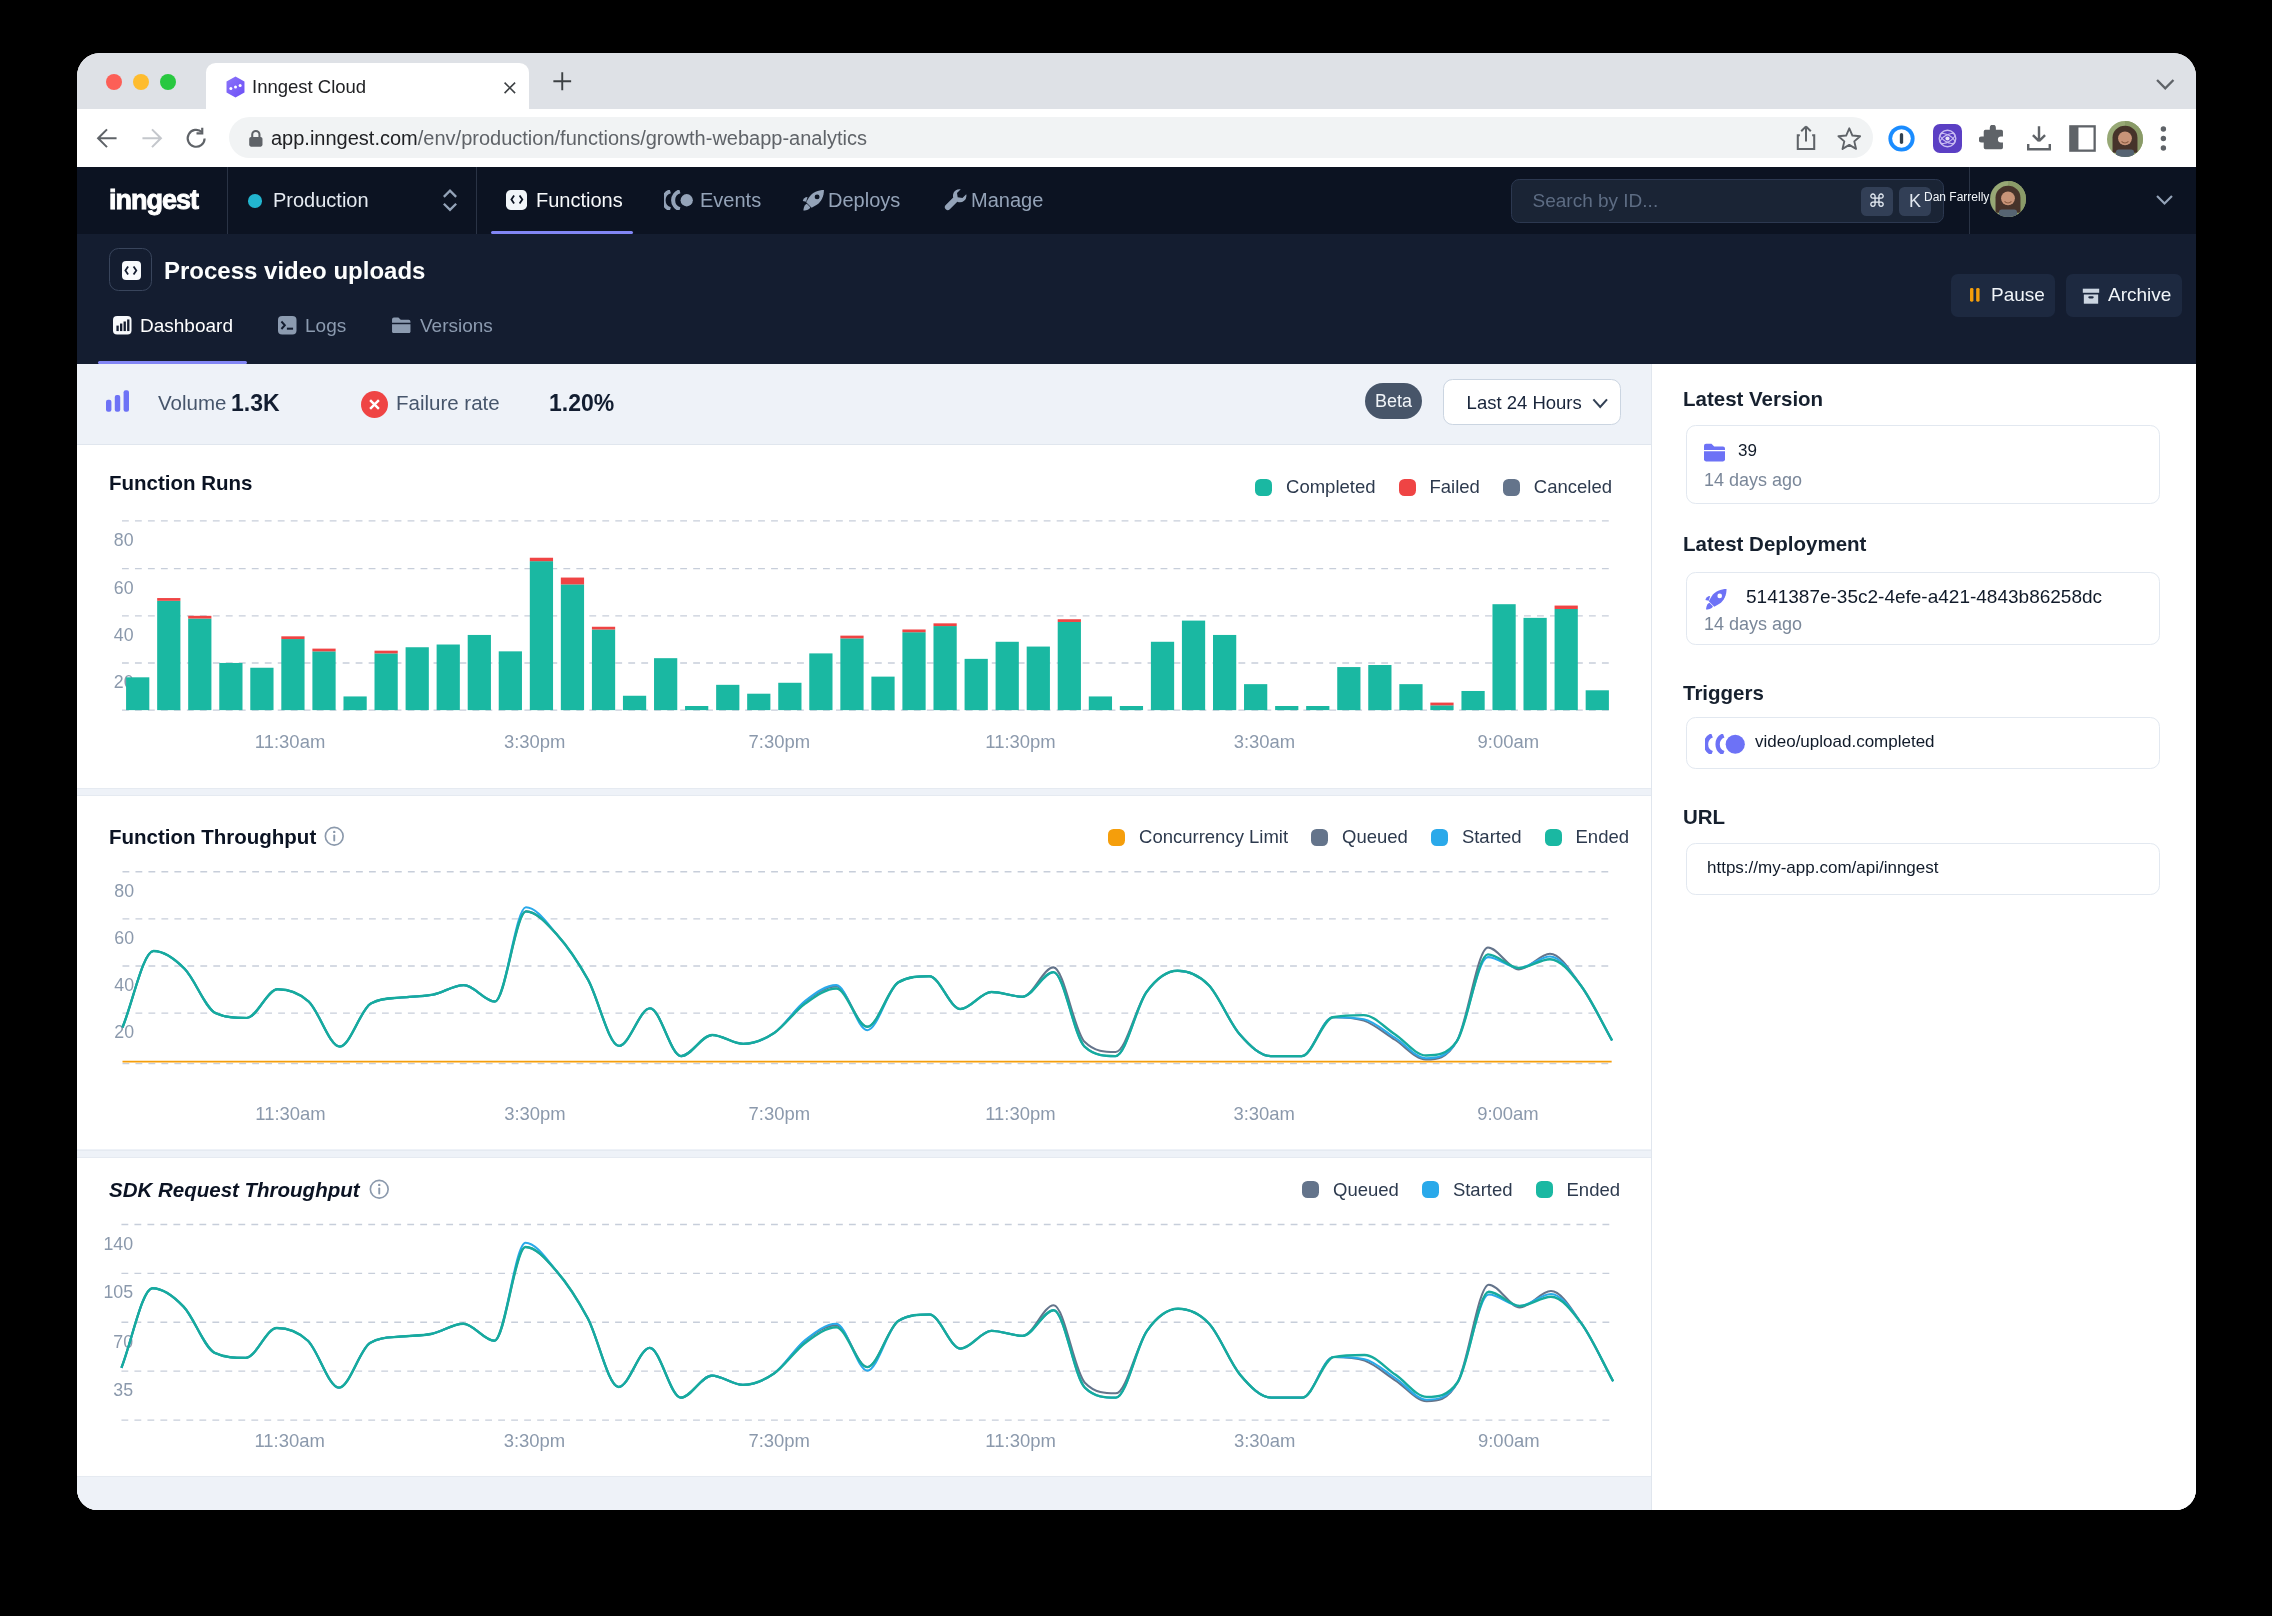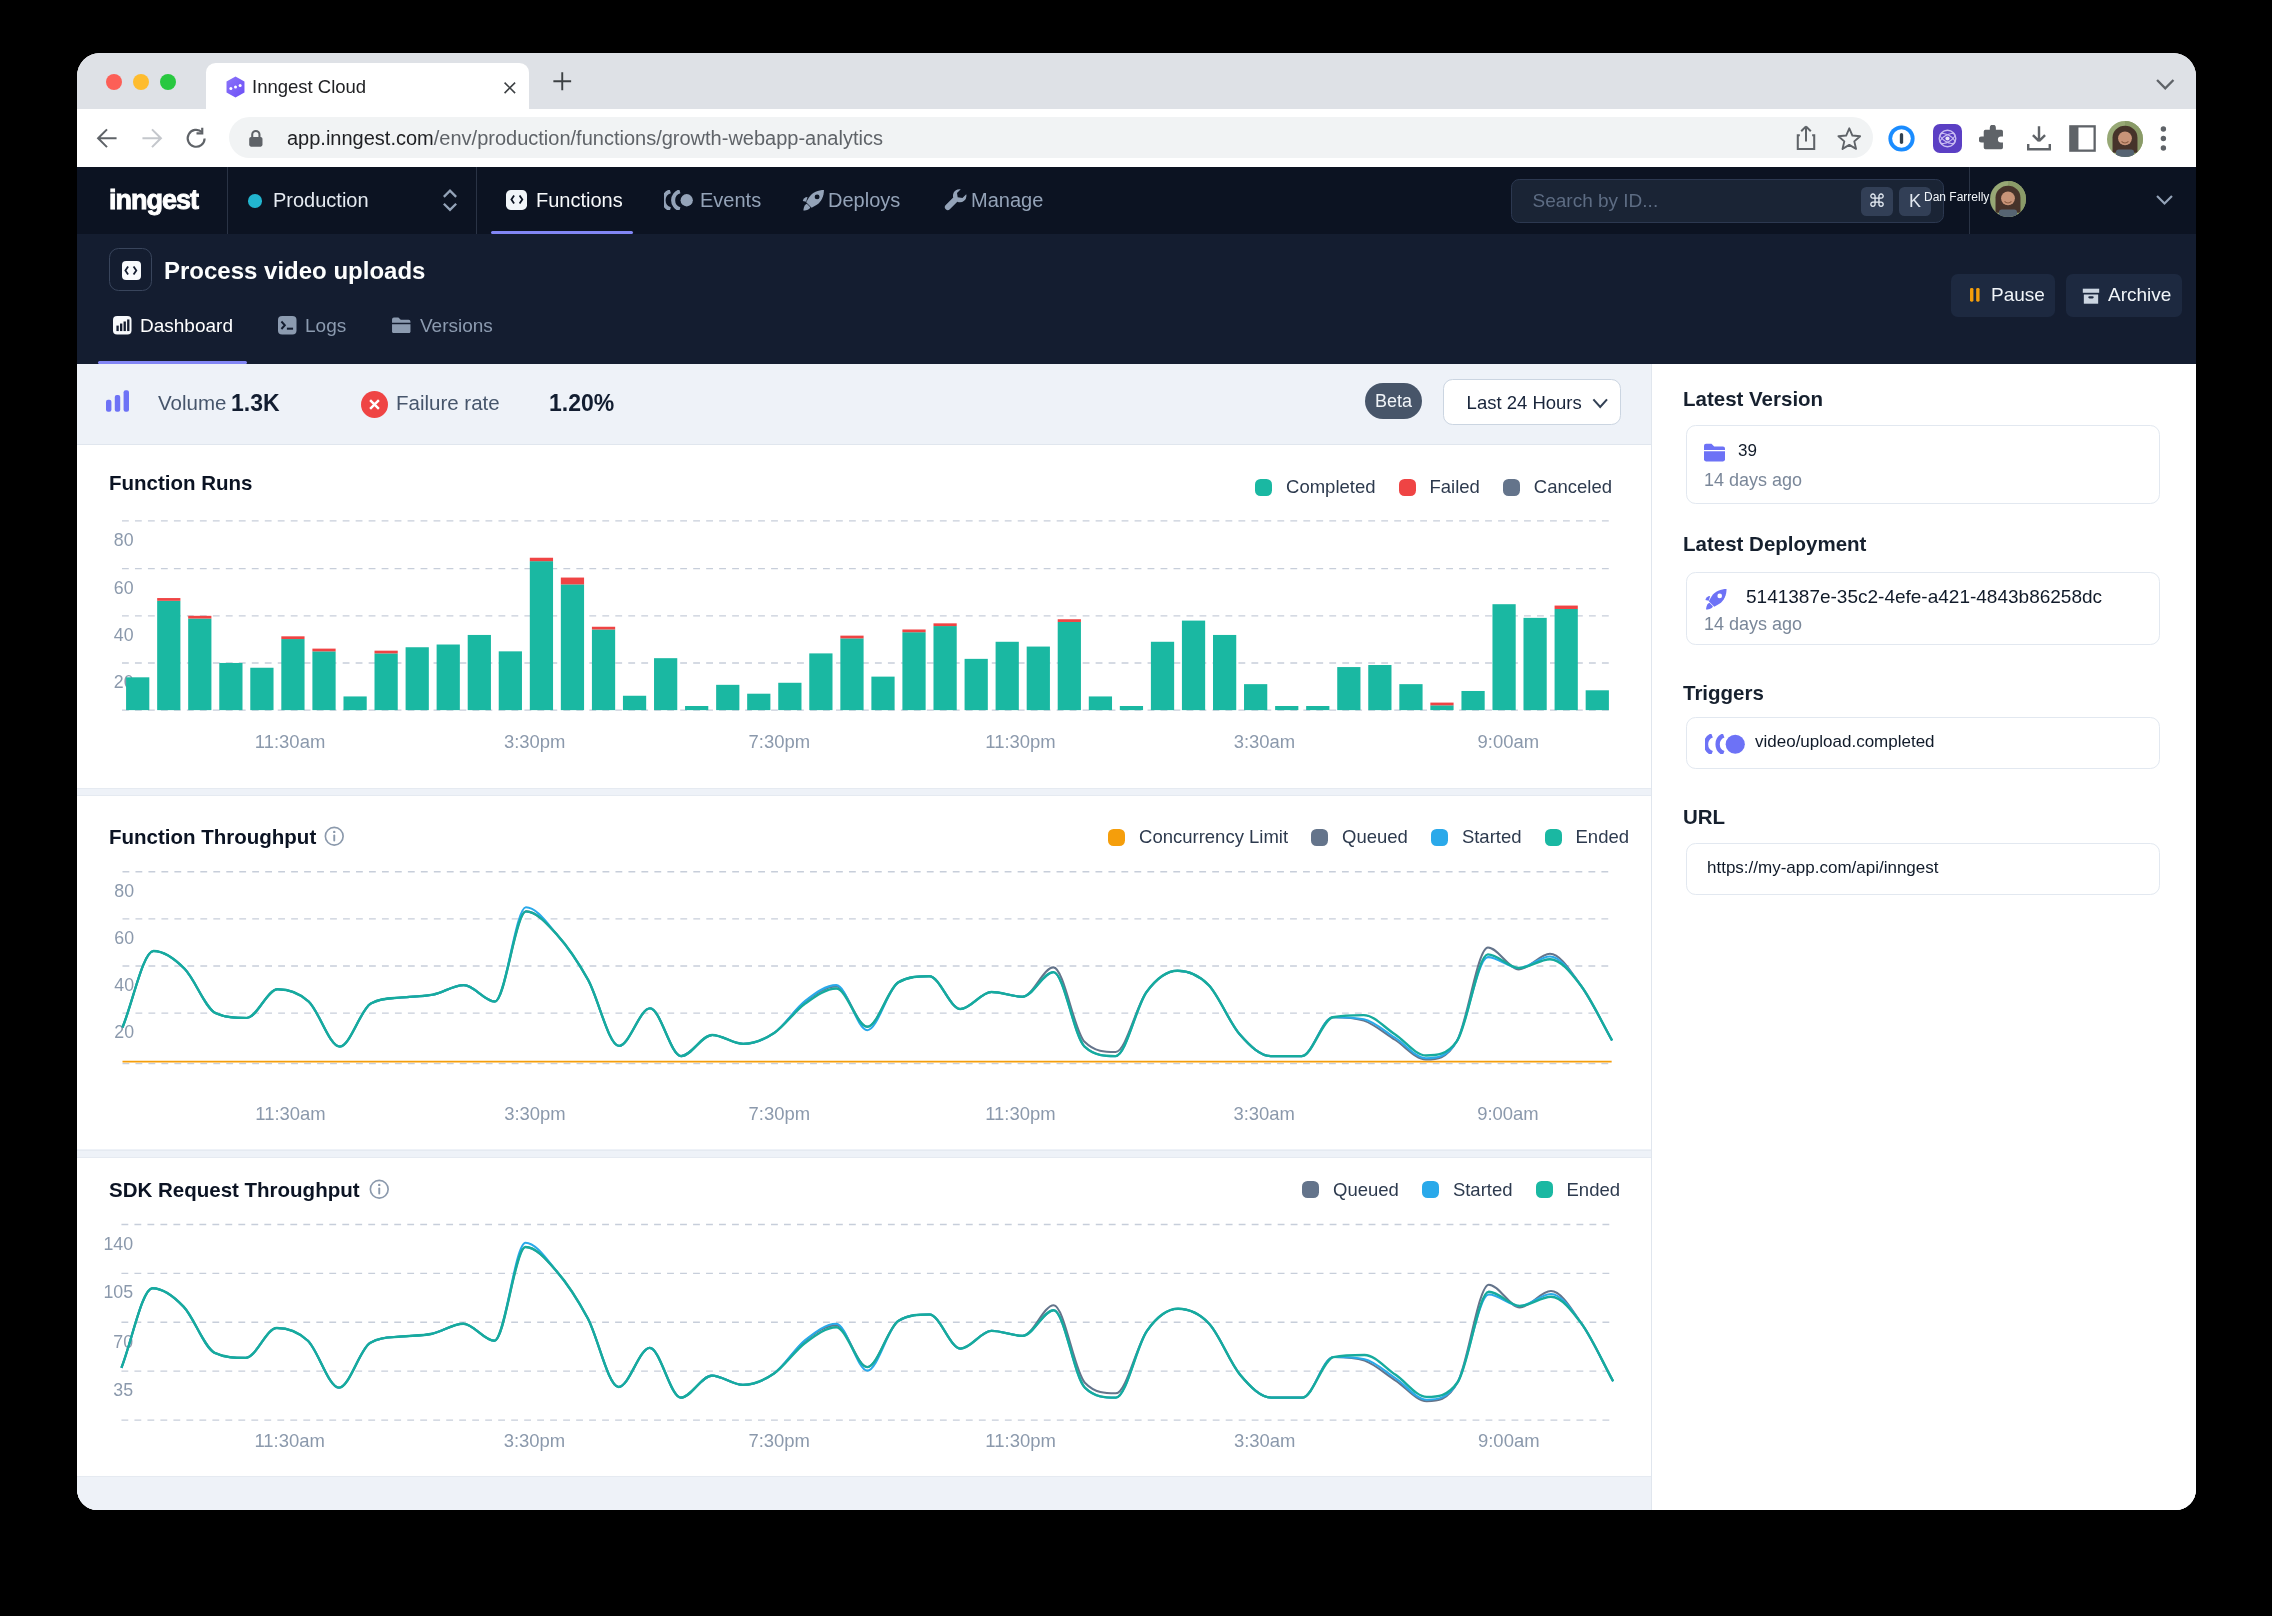--- a/index.html
+++ b/index.html
@@ -7,21 +7,21 @@
 body { font-family:"Liberation Sans", sans-serif; }
 .abs { position:absolute; }
 .win { position:absolute; left:77px; top:53px; width:2119px; height:1457px; border-radius:23px 23px 20.5px 20.5px; overflow:hidden; background:#fff; }
 
 .tabbar { position:absolute; left:0; top:0; width:100%; height:56px; background:#DEE1E6; }
 .tl { position:absolute; top:20.5px; width:16.4px; height:16.4px; border-radius:50%; }
 .tab { position:absolute; left:129px; top:9.6px; width:323px; height:46px; background:#fff; border-radius:9.6px 9.6px 0 0; }
 .tabtitle { position:absolute; left:46px; top:13.7px; font-size:18.5px; color:#202124; }
 .toolbar { position:absolute; left:0; top:56px; width:100%; height:58px; background:#fff; }
 .urlbar { position:absolute; left:152px; top:8.2px; width:1644px; height:41px; background:#F1F3F4; border-radius:20.5px; }
-.urltext { position:absolute; left:58px; top:9.6px; font-size:20px; color:#202124; white-space:nowrap; }
+.urltext { position:absolute; left:42px; top:9.6px; font-size:20px; color:#202124; white-space:nowrap; }
 
 .nav1 { position:absolute; left:0; top:114px; width:100%; height:67px; background:#0C1322; }
 .nav1 .vdiv { position:absolute; top:0; width:0.7px; height:67px; background:#2A3345; }
 .logo { position:absolute; left:32px; top:18px; color:#fff; font-size:27px; font-weight:bold; letter-spacing:-1px; -webkit-text-stroke:0.9px #fff; }
 .navitem { position:absolute; top:22px; font-size:20px; color:#94A3B8; font-weight:500; }
 .navitem.active { color:#F8FAFC; }
 .funcline { position:absolute; left:414px; top:64px; width:142px; height:3.4px; background:#8286F5; border-radius:2.1px; }
 .search { position:absolute; left:1434px; top:11.6px; width:433px; height:44px; background:#1A2435; border:0.7px solid #2C3850; border-radius:8.2px; }
 .kbd { position:absolute; top:7.5px; width:32px; height:29px; background:#323F56; border-radius:5.5px; color:#E2E8F0; font-size:18px; text-align:center; line-height:29px; }
 .nav2 { position:absolute; left:0; top:181px; width:100%; height:130px; background:#141D30; }
@@ -410,21 +410,21 @@
 <text x="311" y="475" font-size="27" fill="#8B99AC" text-anchor="middle" font-family="Liberation Sans, sans-serif">11:30am</text>
 <text x="669" y="475" font-size="27" fill="#8B99AC" text-anchor="middle" font-family="Liberation Sans, sans-serif">3:30pm</text>
 <text x="1027" y="475" font-size="27" fill="#8B99AC" text-anchor="middle" font-family="Liberation Sans, sans-serif">7:30pm</text>
 <text x="1380" y="475" font-size="27" fill="#8B99AC" text-anchor="middle" font-family="Liberation Sans, sans-serif">11:30pm</text>
 <text x="1737" y="475" font-size="27" fill="#8B99AC" text-anchor="middle" font-family="Liberation Sans, sans-serif">3:30am</text>
 <text x="2094" y="475" font-size="27" fill="#8B99AC" text-anchor="middle" font-family="Liberation Sans, sans-serif">9:00am</text>
 </svg>
       </div>
       <div class="gap2"></div>
       <div class="sect sect3">
-        <div class="ctitle" style="top:20px;">SDK Request Throughput</div>
+        <div class="ctitle" style="top:20px;font-style:italic;">SDK Request Throughput</div>
         <svg class="abs" style="left:292px; top:20.5px;" width="20.5" height="20.5" viewBox="0 0 30 30">
             <circle cx="15" cy="15" r="13" stroke="#8B99AC" stroke-width="2.4" fill="none"></circle>
             <rect x="13.6" y="12.5" width="2.8" height="10" rx="1.4" fill="#8B99AC"></rect>
             <circle cx="15" cy="8.6" r="1.8" fill="#8B99AC"></circle>
           </svg>
         <div class="legend" style="right:31px; top:20.5px;">
           <span class="ldot" style="background:#64748B;"></span>
             <span class="ltext">Queued</span>
           <span class="ldot" style="background:#2AA9EA;"></span>
             <span class="ltext">Started</span>

